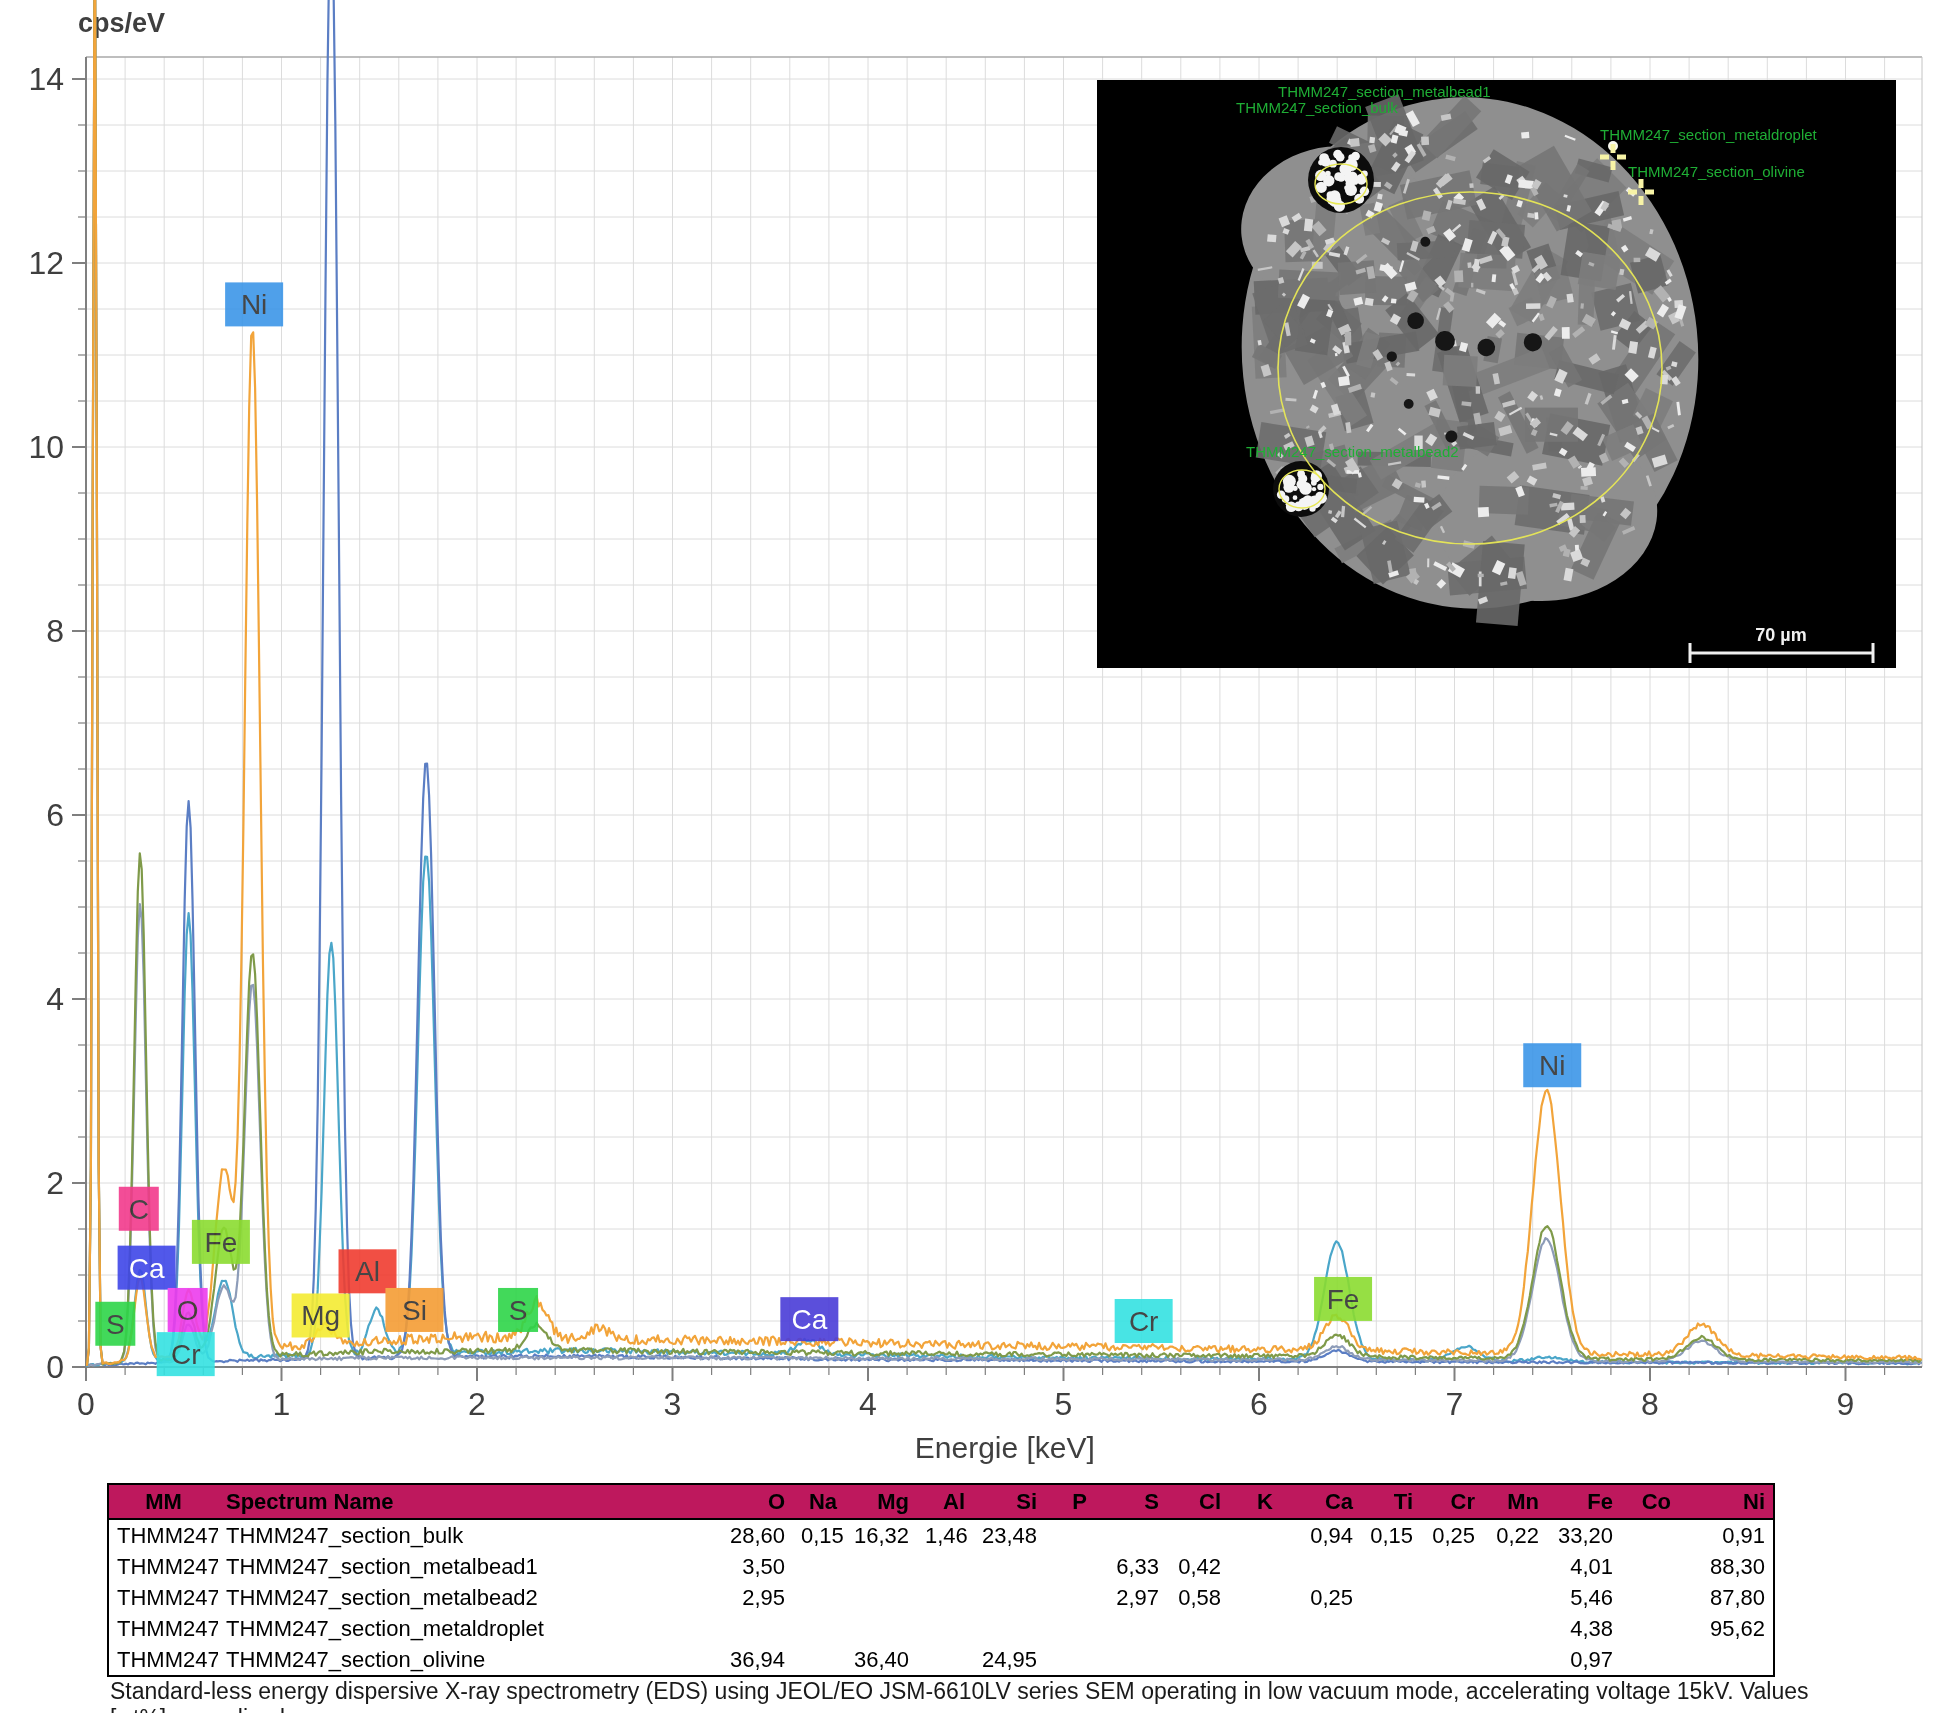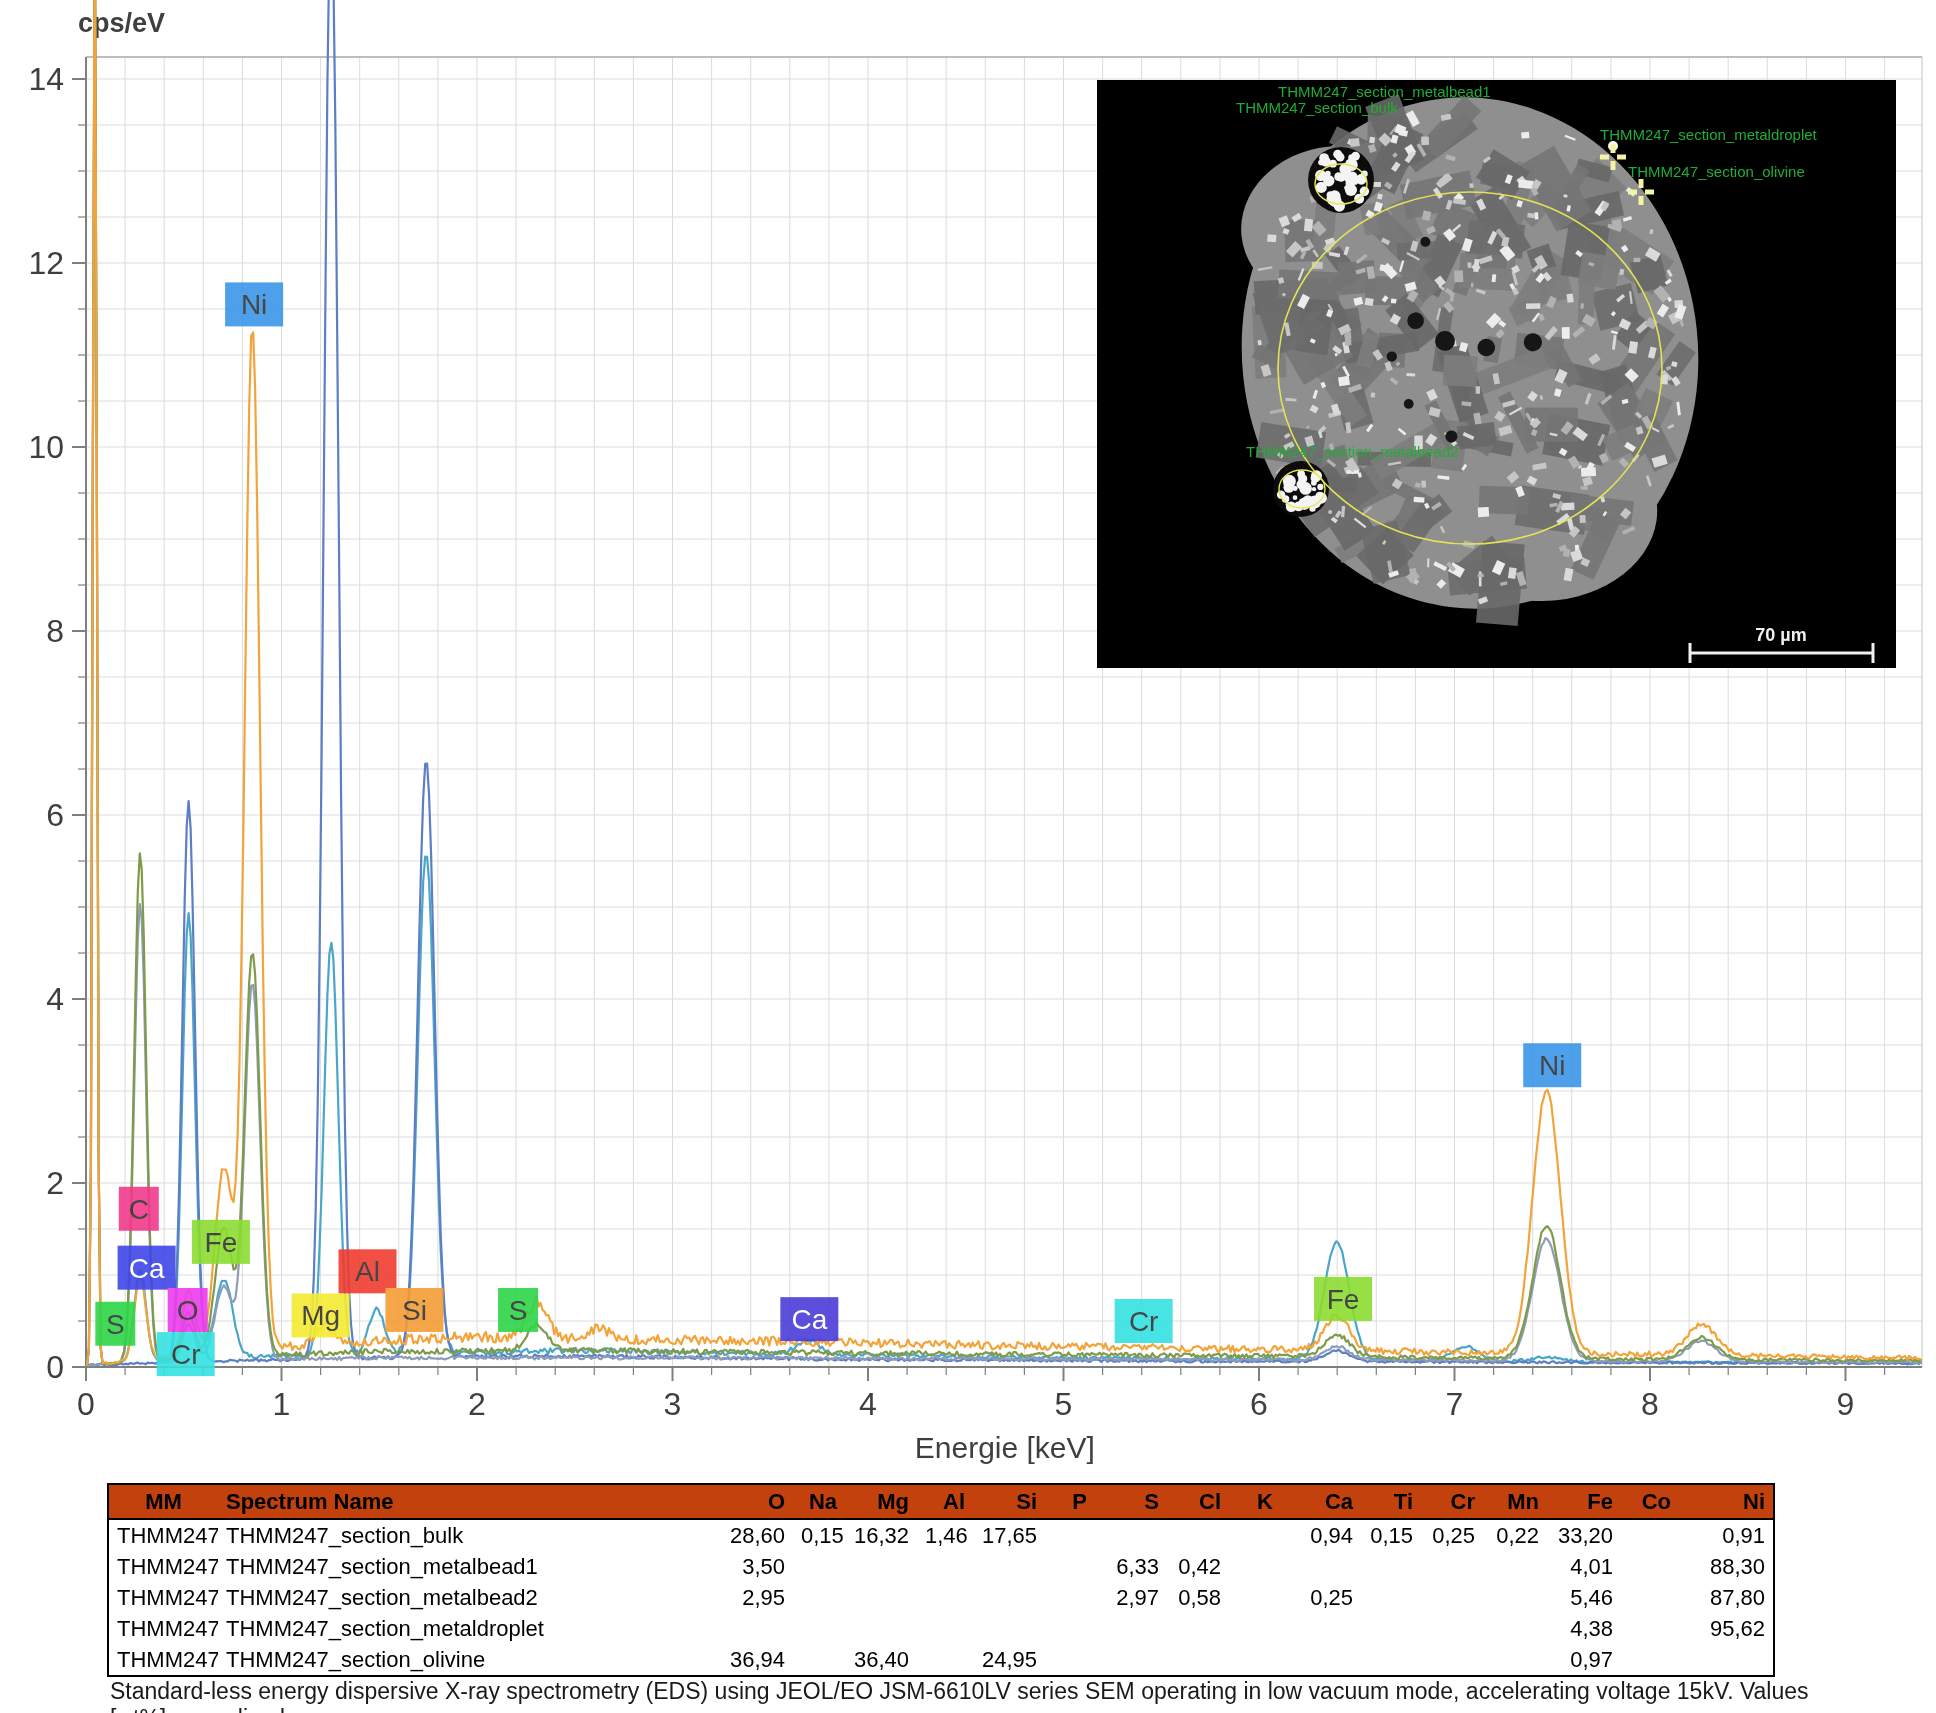--- a/index.html
+++ b/index.html
@@ -1,21 +1,21 @@
 <!DOCTYPE html>
 <html><head>
 <meta charset="utf-8">
 <style>
   html,body{margin:0;padding:0;background:#ffffff;}
   #screen{position:relative;width:1936px;height:1713px;background:#ffffff;overflow:hidden;
           font-family:"Liberation Sans","DejaVu Sans",sans-serif;}
   #chart-svg{position:absolute;left:0;top:0;}
   #eds-table{position:absolute;left:107px;top:1483px;width:1667px;border-collapse:collapse;
              border:2px solid #000;font-size:22px;color:#000;table-layout:fixed;}
-  #eds-table thead tr{background:#c2410c;border-bottom:2px solid #000;}
+  #eds-table thead tr{background:#be185d;border-bottom:2px solid #000;}
   #eds-table th{font-weight:bold;height:33px;padding:0 8px;white-space:nowrap;overflow:hidden;}
   #eds-table td{height:31px;padding:0 8px;white-space:nowrap;overflow:hidden;}
   #eds-table .al{text-align:left;} #eds-table .ar{text-align:right;} #eds-table .ac{text-align:center;}
   #caption{position:absolute;left:110px;top:1678px;width:1700px;font-size:23px;color:#1a1a1a;}
 </style>
 </head>
 <body>
 <div id="screen">
 
 <svg id="chart-svg" width="1936" height="1470">
@@ -886,21 +886,21 @@
         </tr>
       </thead>
   <tbody>
         <tr>
           <td class="al">THMM247</td>
           <td class="al">THMM247_section_bulk</td>
           <td class="ar">28,60</td>
           <td class="ar">0,15</td>
           <td class="ar">16,32</td>
           <td class="ar">1,46</td>
-          <td class="ar">17,65</td>
+          <td class="ar">23,48</td>
           <td class="ar"></td>
           <td class="ar"></td>
           <td class="ar"></td>
           <td class="ar"></td>
           <td class="ar">0,94</td>
           <td class="ar">0,15</td>
           <td class="ar">0,25</td>
           <td class="ar">0,22</td>
           <td class="ar">33,20</td>
           <td class="ar"></td>

